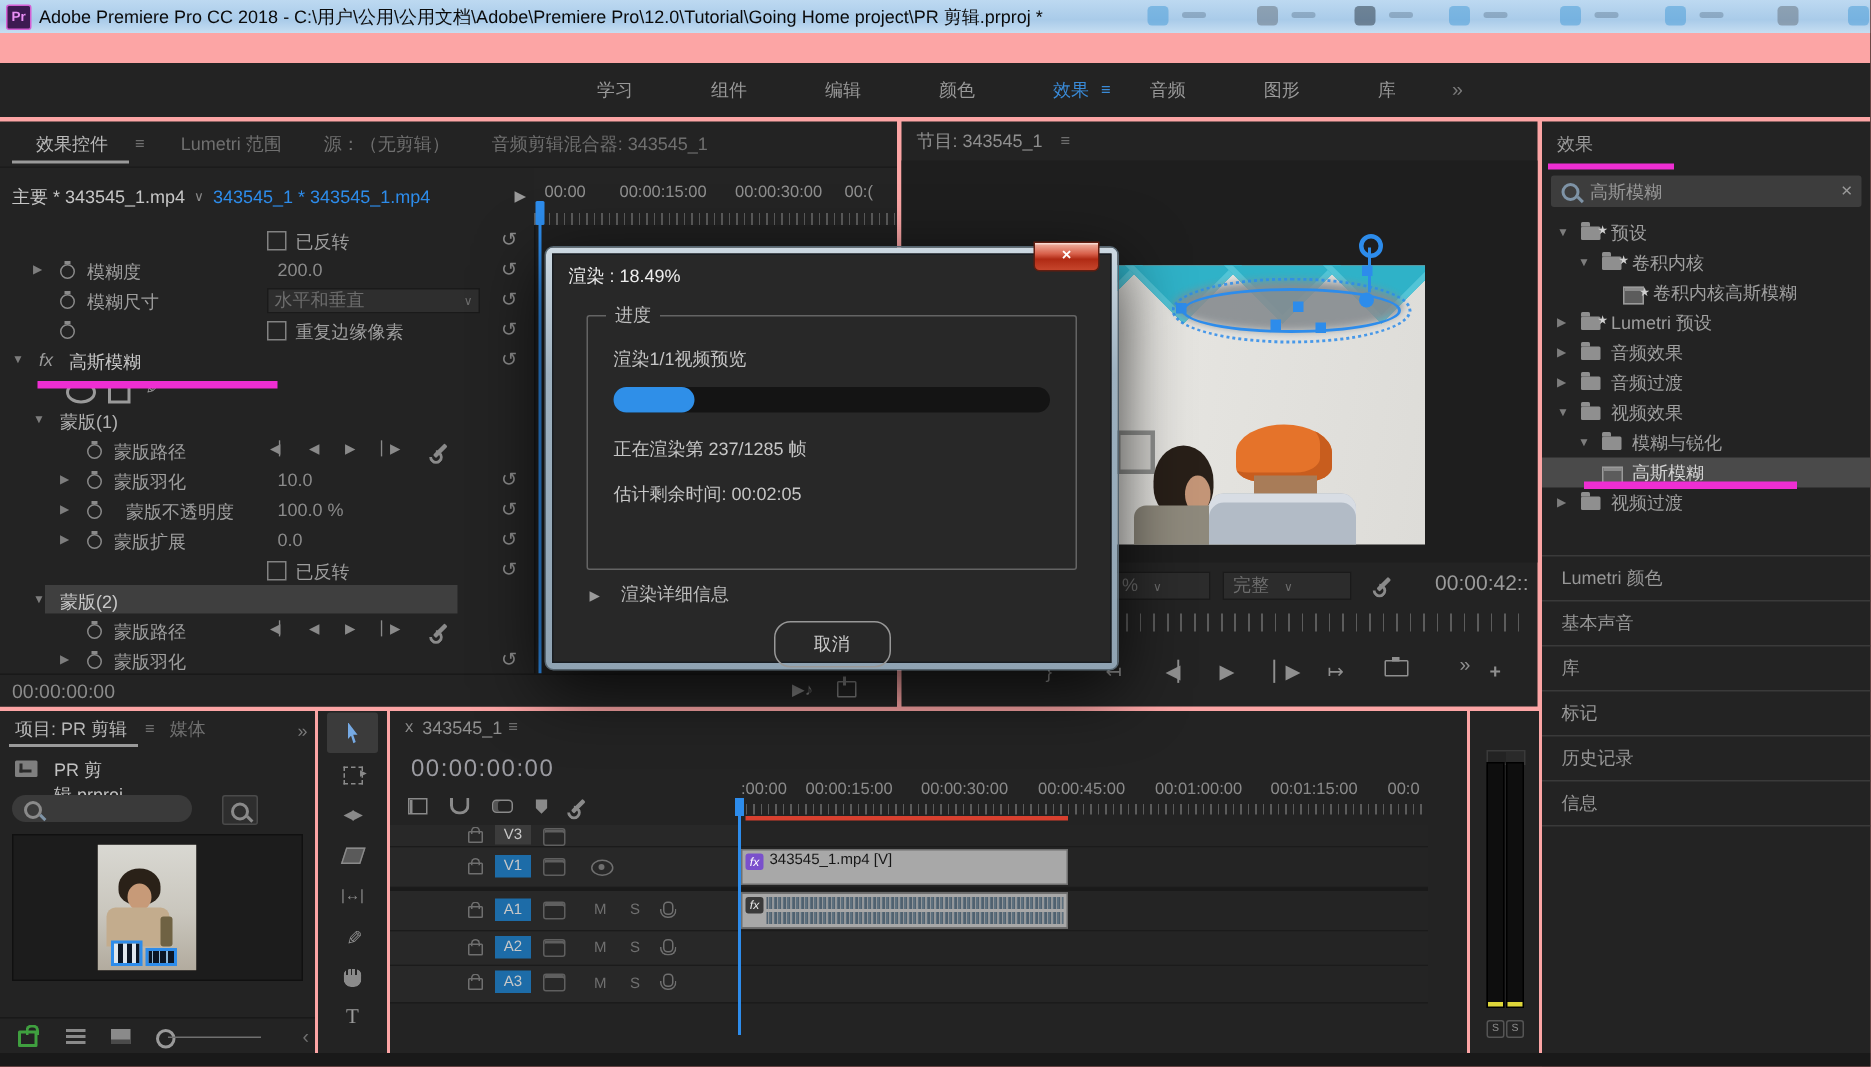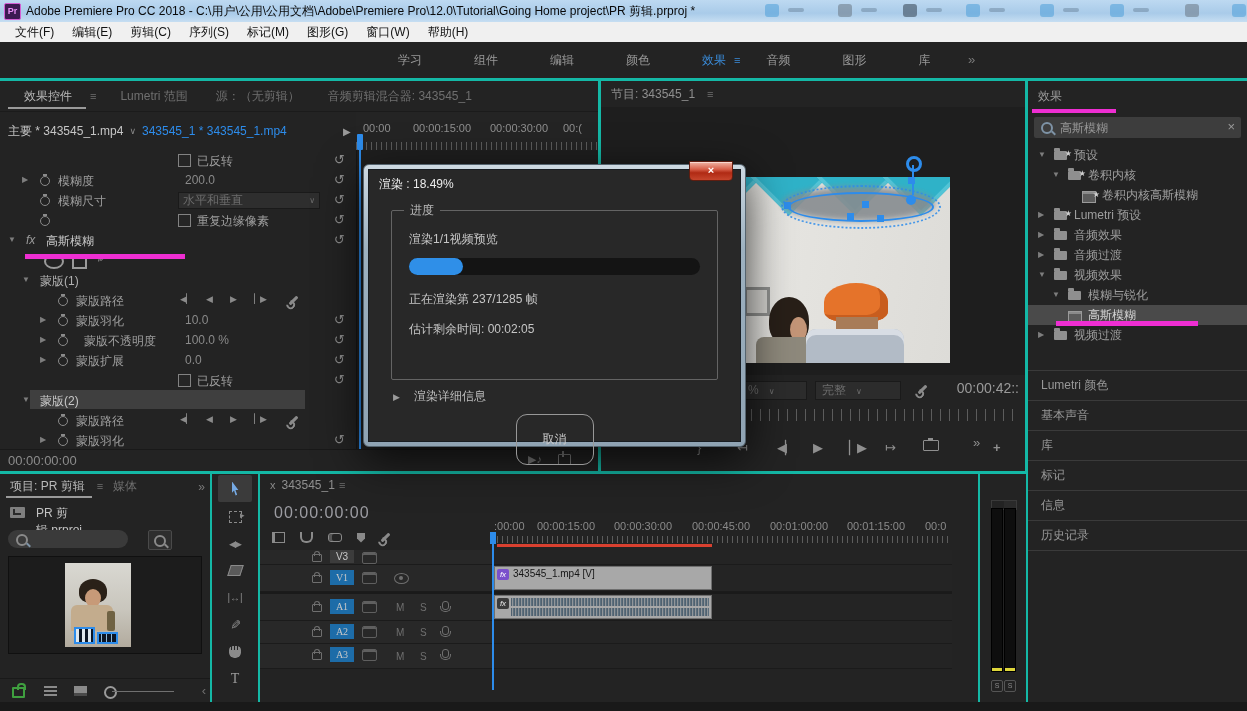--- a/index.html
+++ b/index.html
@@ -1,16 +1,16 @@
 <!DOCTYPE html>
 <html style="--accent: #2d8ceb; --annotation: #ee2ed2; --render-red: #d8402f; --progress-blue: #2f8fe8; --track-blue: #1d6ca8; --workspace-active: #3a8bd8;"><head>
 <meta charset="utf-8">
 <style>
   html,body{margin:0;padding:0;background:#000;}
-  #app{position:relative;width:1247px;height:711px;background:#14b8a6;overflow:hidden;
+  #app{position:relative;width:1247px;height:711px;background:#fca5a5;overflow:hidden;
        font-family:"Liberation Sans","DejaVu Sans",sans-serif;font-size:12px;color:#9e9e9e;}
 
   
   #titlebar{position:absolute;left:0;top:0;width:1247px;height:22px;
     background:linear-gradient(#bdd9f1,#a9cbe9 60%,#c6def2);color:#000;display:flex;align-items:center;}
   .pr-icon{width:15px;height:15px;margin:0 5px 0 4px;background:#3d1a52;color:#e98ff5;font-size:9px;font-weight:bold;
     display:flex;align-items:center;justify-content:center;border-radius:2px;border:1px solid #d45fd4;}
   .title-text{font-size:12px;color:#0a0a0a;white-space:nowrap;}
   .ghost{position:absolute;top:4px;width:14px;height:13px;border-radius:3px;opacity:.55;}
   .ghost.b{background:#4d9fd8;} .ghost.g{background:#6a7684;} .ghost.d{background:#32404e;}
@@ -200,21 +200,21 @@
   .tl-render{position:absolute;left:237px;top:70px;width:215px;height:3px;background:var(--render-red);z-index:4;}
   .tl-ph-head{position:absolute;left:230px;top:58px;width:6px;height:12px;background:var(--accent);z-index:5;}
   .tl-playline{position:absolute;left:232px;top:64px;bottom:12px;width:2px;background:var(--accent);z-index:5;}
   .tracks{position:absolute;left:0;top:76px;right:26px;bottom:10px;overflow:hidden;}
   .trk{position:relative;border-bottom:1px solid #1b1b1b;}
   .trk-head{position:absolute;left:0;top:0;bottom:0;width:232px;background:#282828;}
   .trk-lane{position:absolute;left:232px;top:0;bottom:0;right:0;background:#242424;}
   .trk .lk{position:absolute;left:52px;width:8px;height:6px;border:1px solid #6f6f6f;border-radius:1px;}
   .trk .lk::before{content:"";position:absolute;top:-4px;left:1px;width:4px;height:4px;border:1px solid #6f6f6f;border-bottom:none;border-radius:3px 3px 0 0;}
   .trk-lab{position:absolute;left:70px;width:24px;height:15px;background:#3c3c3c;color:#c8c8c8;font-size:10px;text-align:center;line-height:15px;}
-  .trk-lab.tgt{background:var(--track-blue);font-family:Liberation Serif, serif;}
+  .trk-lab.tgt{background:var(--track-blue);}
   .patch{position:absolute;left:102px;width:13px;height:10px;border:1px solid #5f5f5f;border-radius:2px;box-shadow:inset 0 2px 0 #5f5f5f;}
   .eye{position:absolute;left:134px;width:13px;height:9px;border:1px solid #6f6f6f;border-radius:50%;}
   .eye::after{content:"";position:absolute;left:4px;top:2px;width:4px;height:4px;background:#6f6f6f;border-radius:50%;}
   .ms{position:absolute;color:#6f6f6f;font-size:10px;top:50%;transform:translateY(-50%);}
   .mic{position:absolute;left:182px;width:5px;height:7px;border:1px solid #6f6f6f;border-radius:3px;}
   .mic::after{content:"";position:absolute;left:-3px;top:4px;width:9px;height:5px;border:1px solid #6f6f6f;border-top:none;border-radius:0 0 5px 5px;}
   .clip{position:absolute;left:2px;top:1px;width:218px;bottom:1px;background:#a8a8a8;border:1px solid #6f6f6f;box-sizing:border-box;overflow:hidden;}
   .fxbadge{position:absolute;left:2px;top:2px;width:12px;height:11px;background:#7a50cc;color:#fff;font-size:8px;font-style:italic;text-align:center;line-height:11px;border-radius:2px;}
   .fxbadge.dark{background:#3a3a3a;color:#e8e8e8;}
   .clip-label{position:absolute;left:18px;top:1px;color:#161616;font-size:10px;white-space:nowrap;}
@@ -242,21 +242,21 @@
   .dlg-group{position:absolute;left:22px;right:22px;top:40px;height:168px;border:1px solid #646464;border-radius:2px;}
   .dlg-legend{position:absolute;top:-9px;left:12px;background:#282828;padding:0 6px;color:#bdbdbd;}
   .dlg-task{position:absolute;left:17px;top:20px;color:#c6c6c6;}
   .dlg-progress{position:absolute;left:17px;right:17px;top:47px;height:17px;background:#141414;border-radius:9px;}
   .dlg-fill{position:absolute;left:0;top:0;bottom:0;background:var(--progress-blue);border-radius:9px;}
   .dlg-frame-line{position:absolute;left:17px;top:80px;color:#c6c6c6;}
   .dlg-eta{position:absolute;left:17px;top:110px;color:#c6c6c6;}
   .dlg-details{position:absolute;left:24px;top:218px;color:#bdbdbd;}
   .dlg-details .car{position:static;margin-right:14px;font-size:9px;color:#9a9a9a;}
   .dlg-cancel{position:absolute;left:50%;transform:translateX(-50%);top:244px;border:1px solid #989898;border-radius:11px;
-     padding:16px 26px;color:#cacaca;background:transparent;}
+     padding:6px 26px;color:#cacaca;background:transparent;}
 
   #bottomstrip{position:absolute;left:0;top:702px;width:1247px;height:9px;background:#191919;}
 </style>
 </head>
 <body>
 
 <div id="app">
 
   <div id="titlebar">
     <span class="pr-icon">Pr</span>
@@ -270,30 +270,20 @@
     <span class="ghost b" style="left:966px"></span>
       <span class="ghost-smudge" style="left:989px"></span>
     <span class="ghost b" style="left:1040px"></span>
       <span class="ghost-smudge" style="left:1063px"></span>
     <span class="ghost b" style="left:1110px"></span>
       <span class="ghost-smudge" style="left:1133px"></span>
     <span class="ghost g" style="left:1185px"></span>
     <span class="ghost b" style="left:1232px"></span>
   </div>
 
-  <div id="menubar">
-    <span>文件(F)</span>
-    <span>编辑(E)</span>
-    <span>剪辑(C)</span>
-    <span>序列(S)</span>
-    <span>标记(M)</span>
-    <span>图形(G)</span>
-    <span>窗口(W)</span>
-    <span>帮助(H)</span>
-  </div>
 
   <div id="wsbar">
     <div class="ws-tabs">
       <span class="ws-tab">学习</span>
       <span class="ws-tab">组件</span>
       <span class="ws-tab">编辑</span>
       <span class="ws-tab">颜色</span>
       <span class="ws-tab active">效果</span>
       <span class="ws-menu">≡</span>
       <span class="ws-tab">音频</span>
@@ -549,22 +539,22 @@
         <span class="car" style="left:10px">▶</span>
         <span class="fld" style="left:26px"></span>
         <span class="tlab" style="left:46px">视频过渡</span>
       </div>
     </div>
     <div class="side-tabs">
       <div class="side-tab">Lumetri 颜色</div>
       <div class="side-tab">基本声音</div>
       <div class="side-tab">库</div>
       <div class="side-tab">标记</div>
+      <div class="side-tab">历史记录</div>
       <div class="side-tab">信息</div>
-      <div class="side-tab">历史记录</div>
     </div>
   </div>
 
   <div id="project" class="panel">
     <div class="ptab-row" style="height:24px">
       <span class="ptab active">项目: PR 剪辑</span>
       <span class="pmenu">≡</span>
       <span class="ptab">媒体</span>
     </div>
     <div class="pj-underline"></div>

